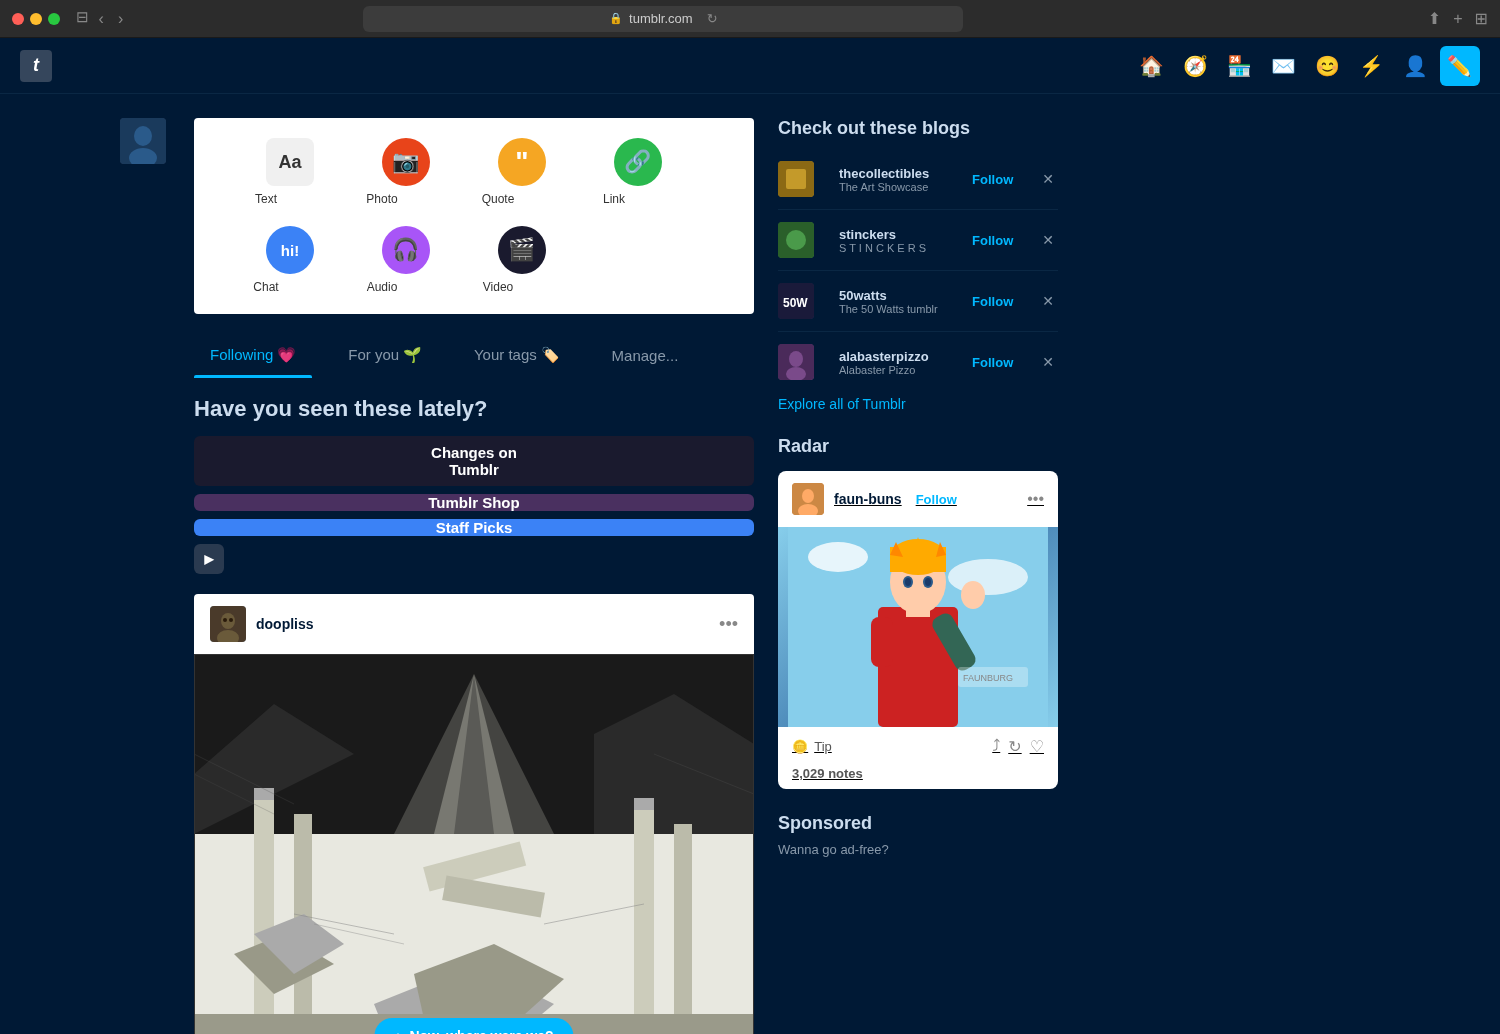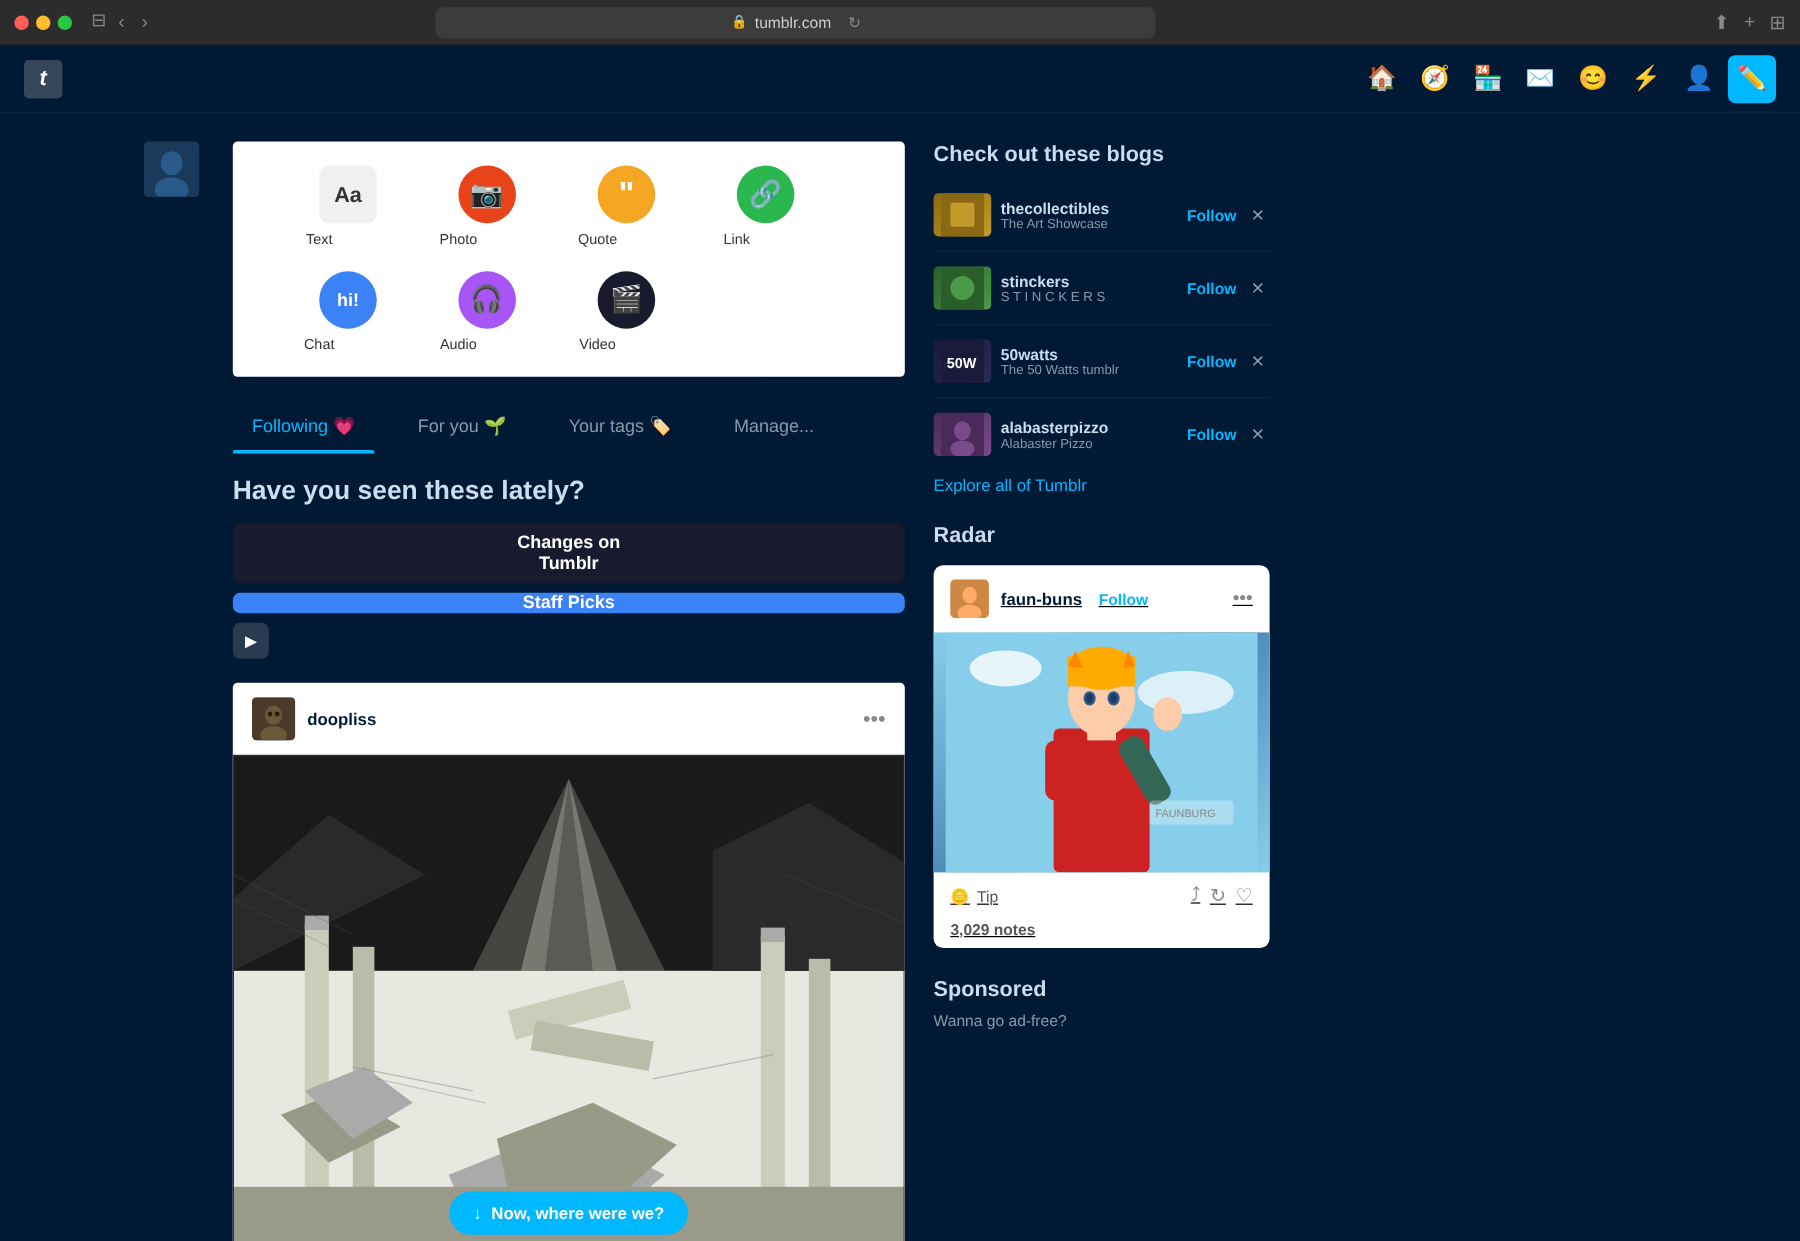--- a/index.html
+++ b/index.html
@@ -315,24 +315,24 @@
       color: #ccddef;
       font-size: 18px;
       font-weight: 700;
       margin-bottom: 14px;
     }
 
     .blog-suggestion {
       display: flex;
       align-items: center;
       padding: 8px 0;
-      gap: 8px;
+      gap: 25px;
     }
     .blog-avatar {
-      width: 48px;
+      width: 36px;
       height: 36px;
       border-radius: 4px;
       background: #2a3f5f;
       flex-shrink: 0;
       overflow: hidden;
       display: flex;
       align-items: center;
       justify-content: center;
       font-size: 10px;
       color: white;
@@ -577,20 +577,23 @@
       <button class="feed-tab">Your tags 🏷️</button>
       <button class="feed-tab">Manage...</button>
     </div>
 
     <div class="recently-seen">
       <div class="recently-seen-title">Have you seen these lately?</div>
       <div class="recently-cards">
         <div class="recently-card recently-card-changes">
           <span style="padding:8px; text-align:center;">Changes on<br>Tumblr</span>
         </div>
+        <div class="recently-card recently-card-shop">
+          <span>Tumblr Shop</span>
+        </div>
         <div class="recently-card recently-card-staff">
           <span>Staff Picks</span>
         </div>
         <div class="recently-card recently-card-more">
           <span style="font-size:12px;">▶</span>
         </div>
       </div>
     </div>
 
     <div class="post-card">

